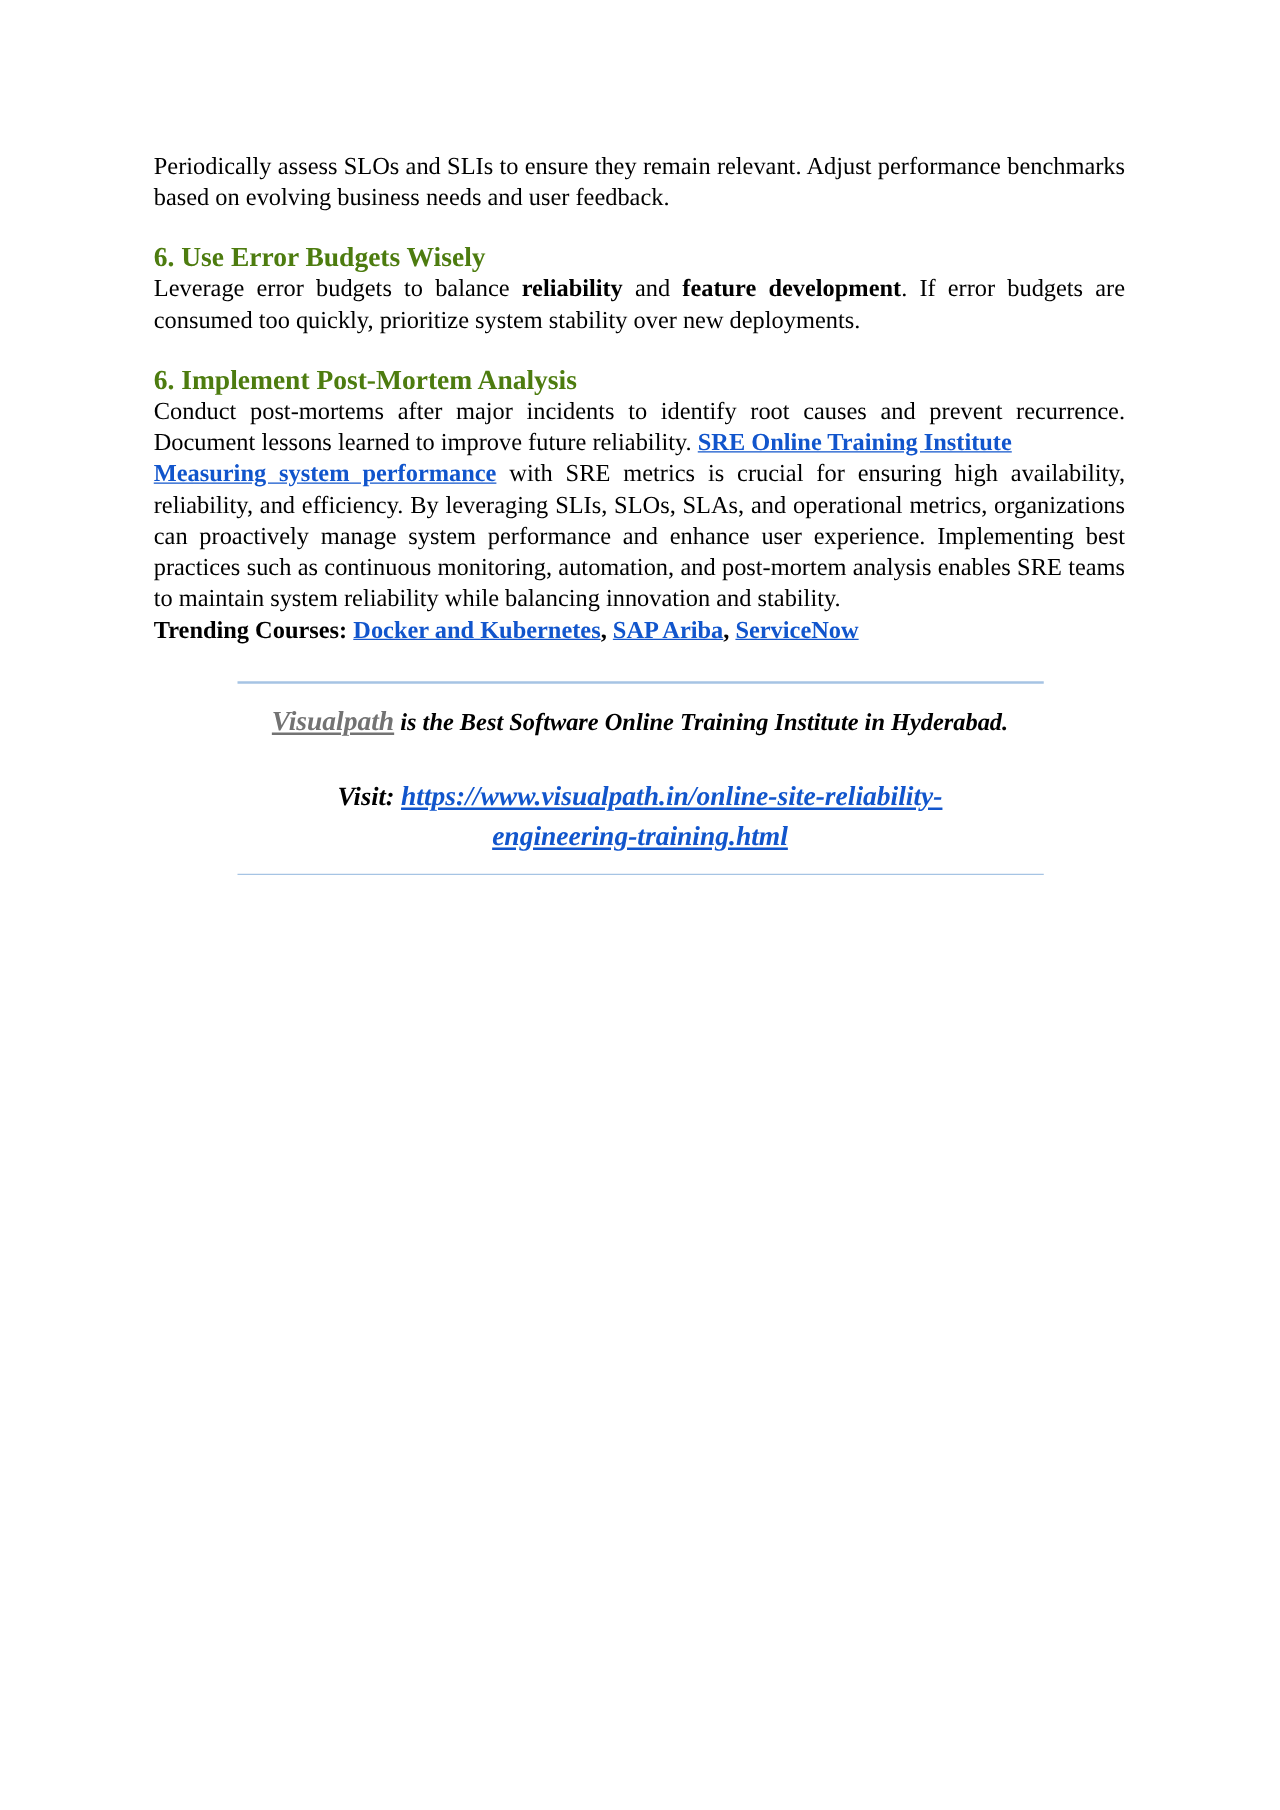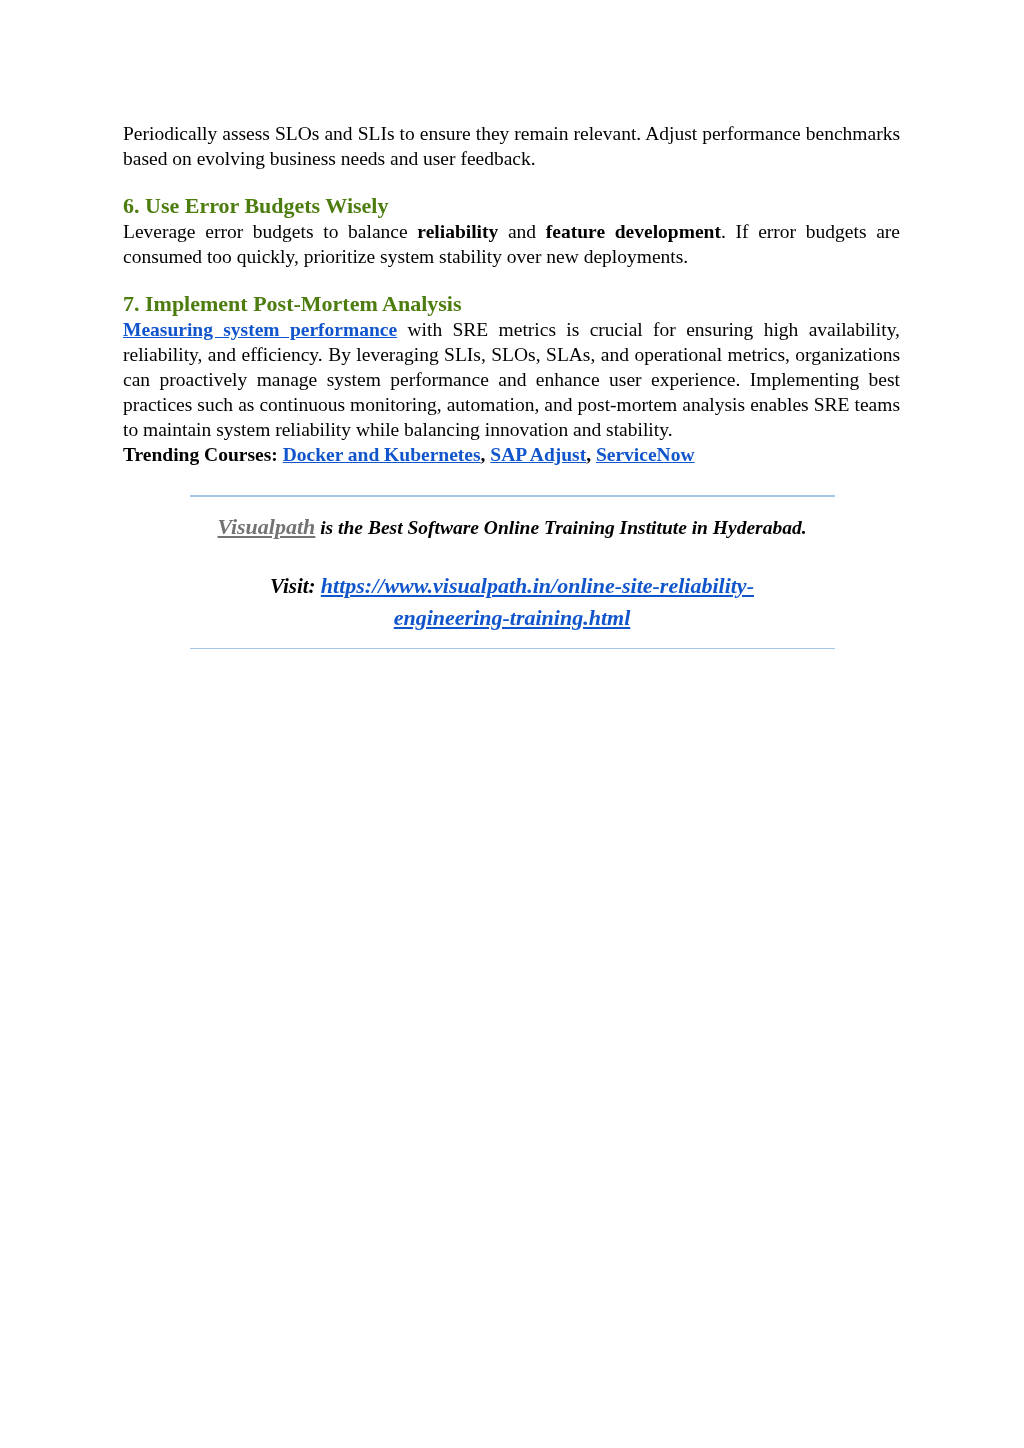--- a/index.html
+++ b/index.html
@@ -64,27 +64,28 @@
 
 <div class="page">
   <div class="content">
 
     <p class="body">Periodically assess SLOs and SLIs to ensure they remain relevant. Adjust performance benchmarks based on evolving business needs and user feedback.</p>
 
     <h2 class="h-green">6. Use Error Budgets Wisely</h2>
 
     <p class="body mt22"><span>Leverage error budgets to balance </span><b>reliability</b><span> and </span><b>feature development</b><span>. If error budgets are consumed too quickly, prioritize system stability over new deployments.</span></p>
 
-    <h2 class="h-green mt26">7. Implement Post-Mortem Analysis</h2>
+    <h2 class="h-green mt26">6. Implement Post-Mortem Analysis</h2>
 
+    <p class="body mt22"><span>Conduct post-mortems after major incidents to identify root causes and prevent recurrence. Document lessons learned to improve future reliability. </span><a class="doclink">SRE Online Training Institute</a></p>
 
 
     <p class="body mt22"><a class="doclink">Measuring system performance</a><span> with SRE metrics is crucial for ensuring high availability, reliability, and efficiency. By leveraging SLIs, SLOs, SLAs, and operational metrics, organizations can proactively manage system performance and enhance user experience. Implementing best practices such as continuous monitoring, automation, and post-mortem analysis enables SRE teams to maintain system reliability while balancing innovation and stability.</span></p>
 
-    <p class="body mt18"><span class="bold">Trending Courses: </span><a class="doclink">Docker and Kubernetes</a><span class="bold">, </span><a class="doclink">SAP Adjust</a><span class="bold">, </span><a class="doclink">ServiceNow</a></p>
+    <p class="body mt18"><span class="bold">Trending Courses: </span><a class="doclink">Docker and Kubernetes</a><span class="bold">, </span><a class="doclink">SAP Ariba</a><span class="bold">, </span><a class="doclink">ServiceNow</a></p>
   </div>
 
   <div class="divider"></div>
 
   <div class="footer">
     <div class="f-line1"><a class="brand">Visualpath</a><span> is the Best Software Online Training Institute in Hyderabad.</span></div>
 
 
 
 

